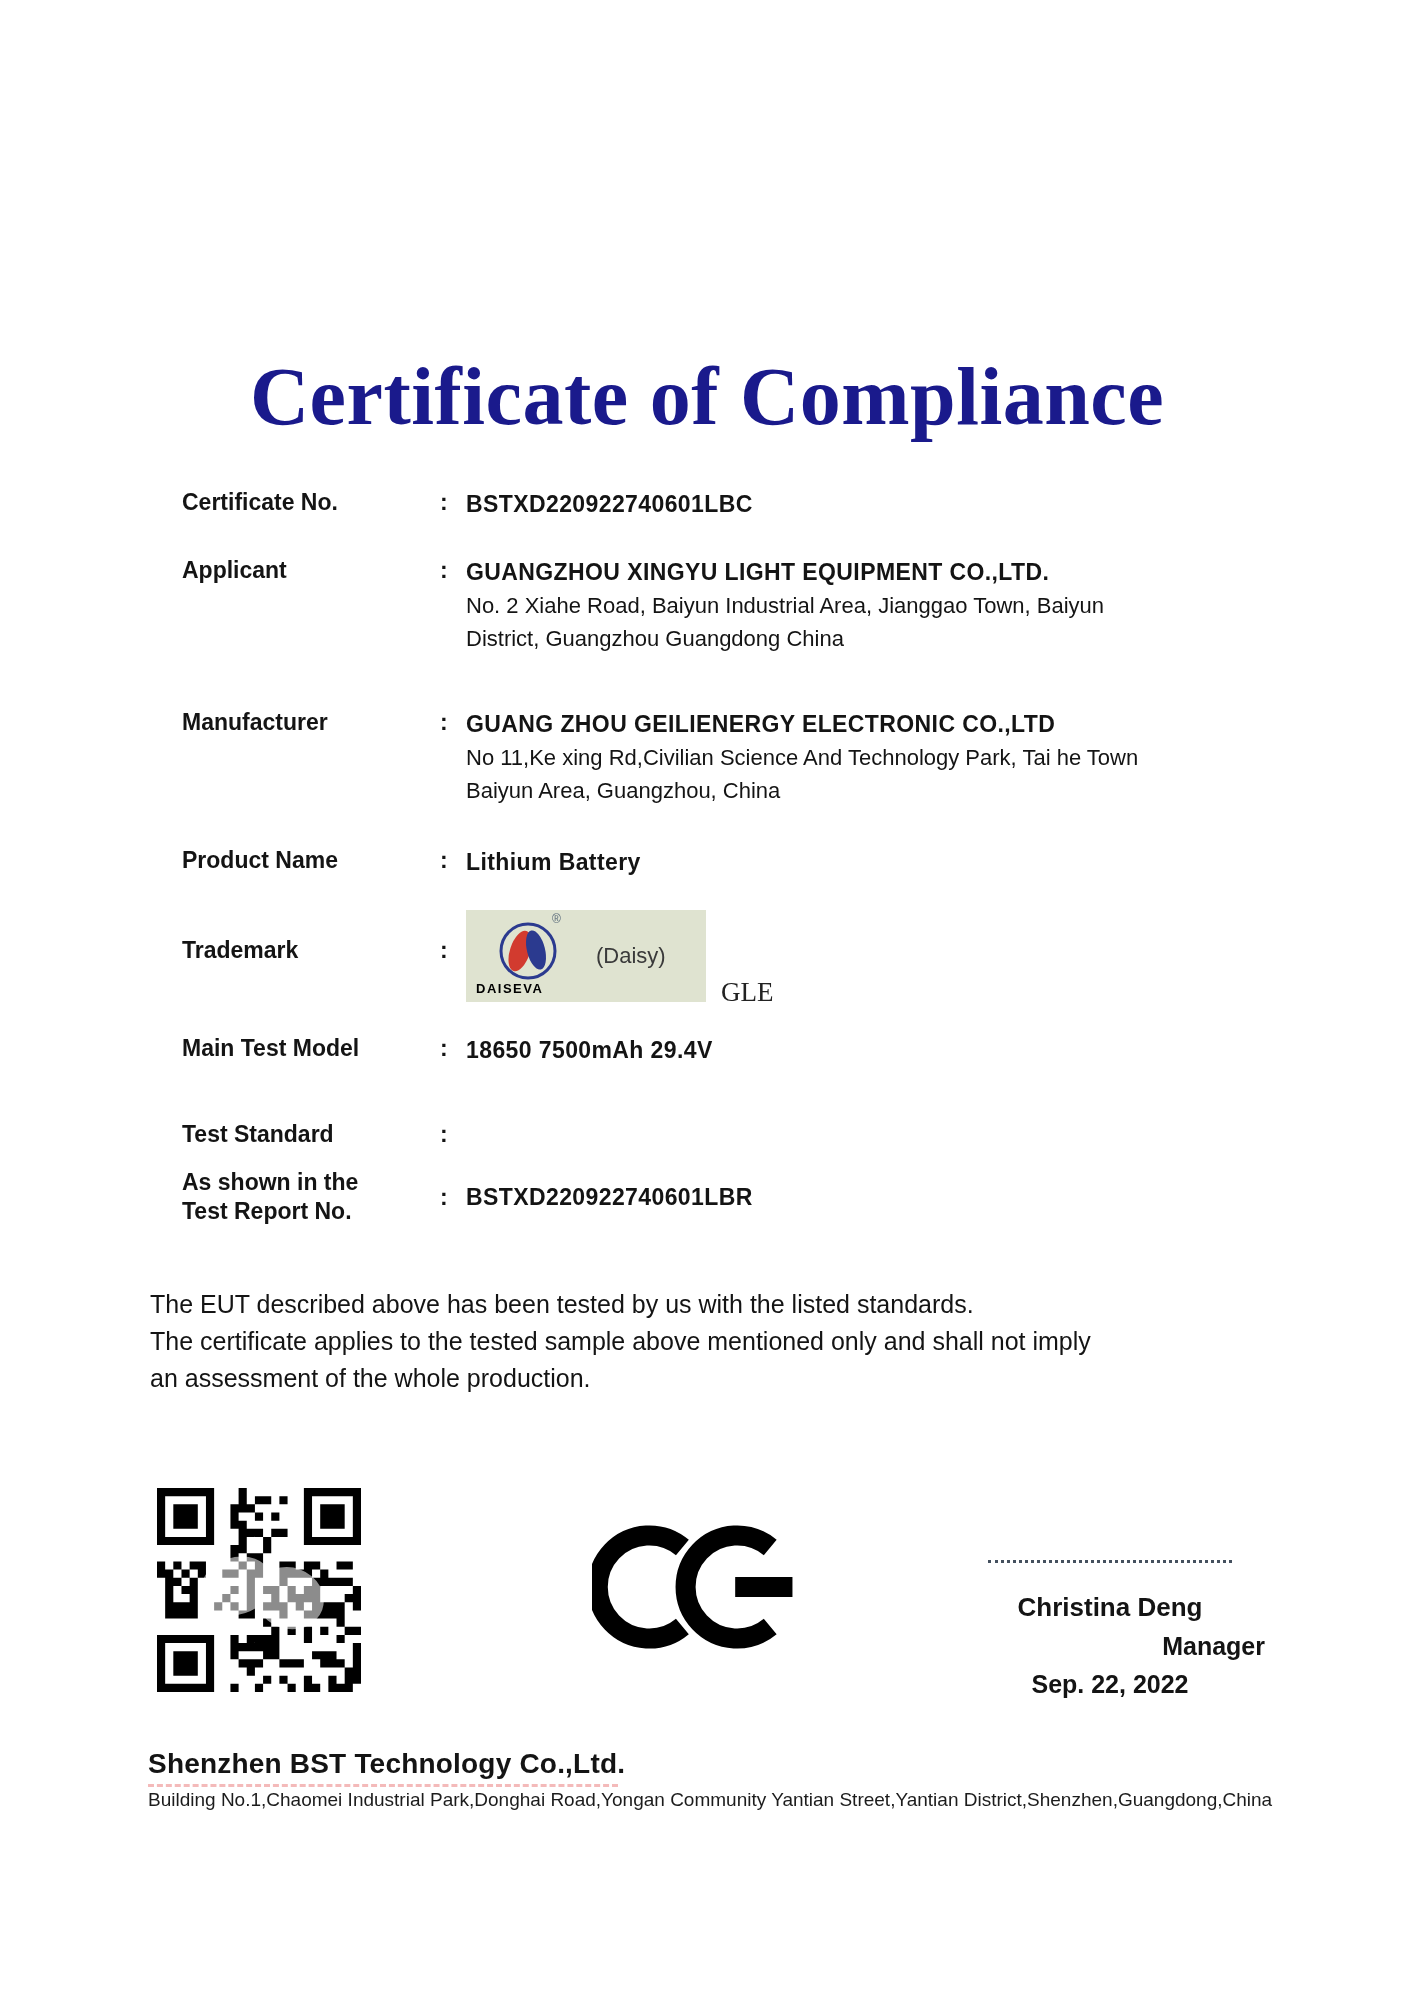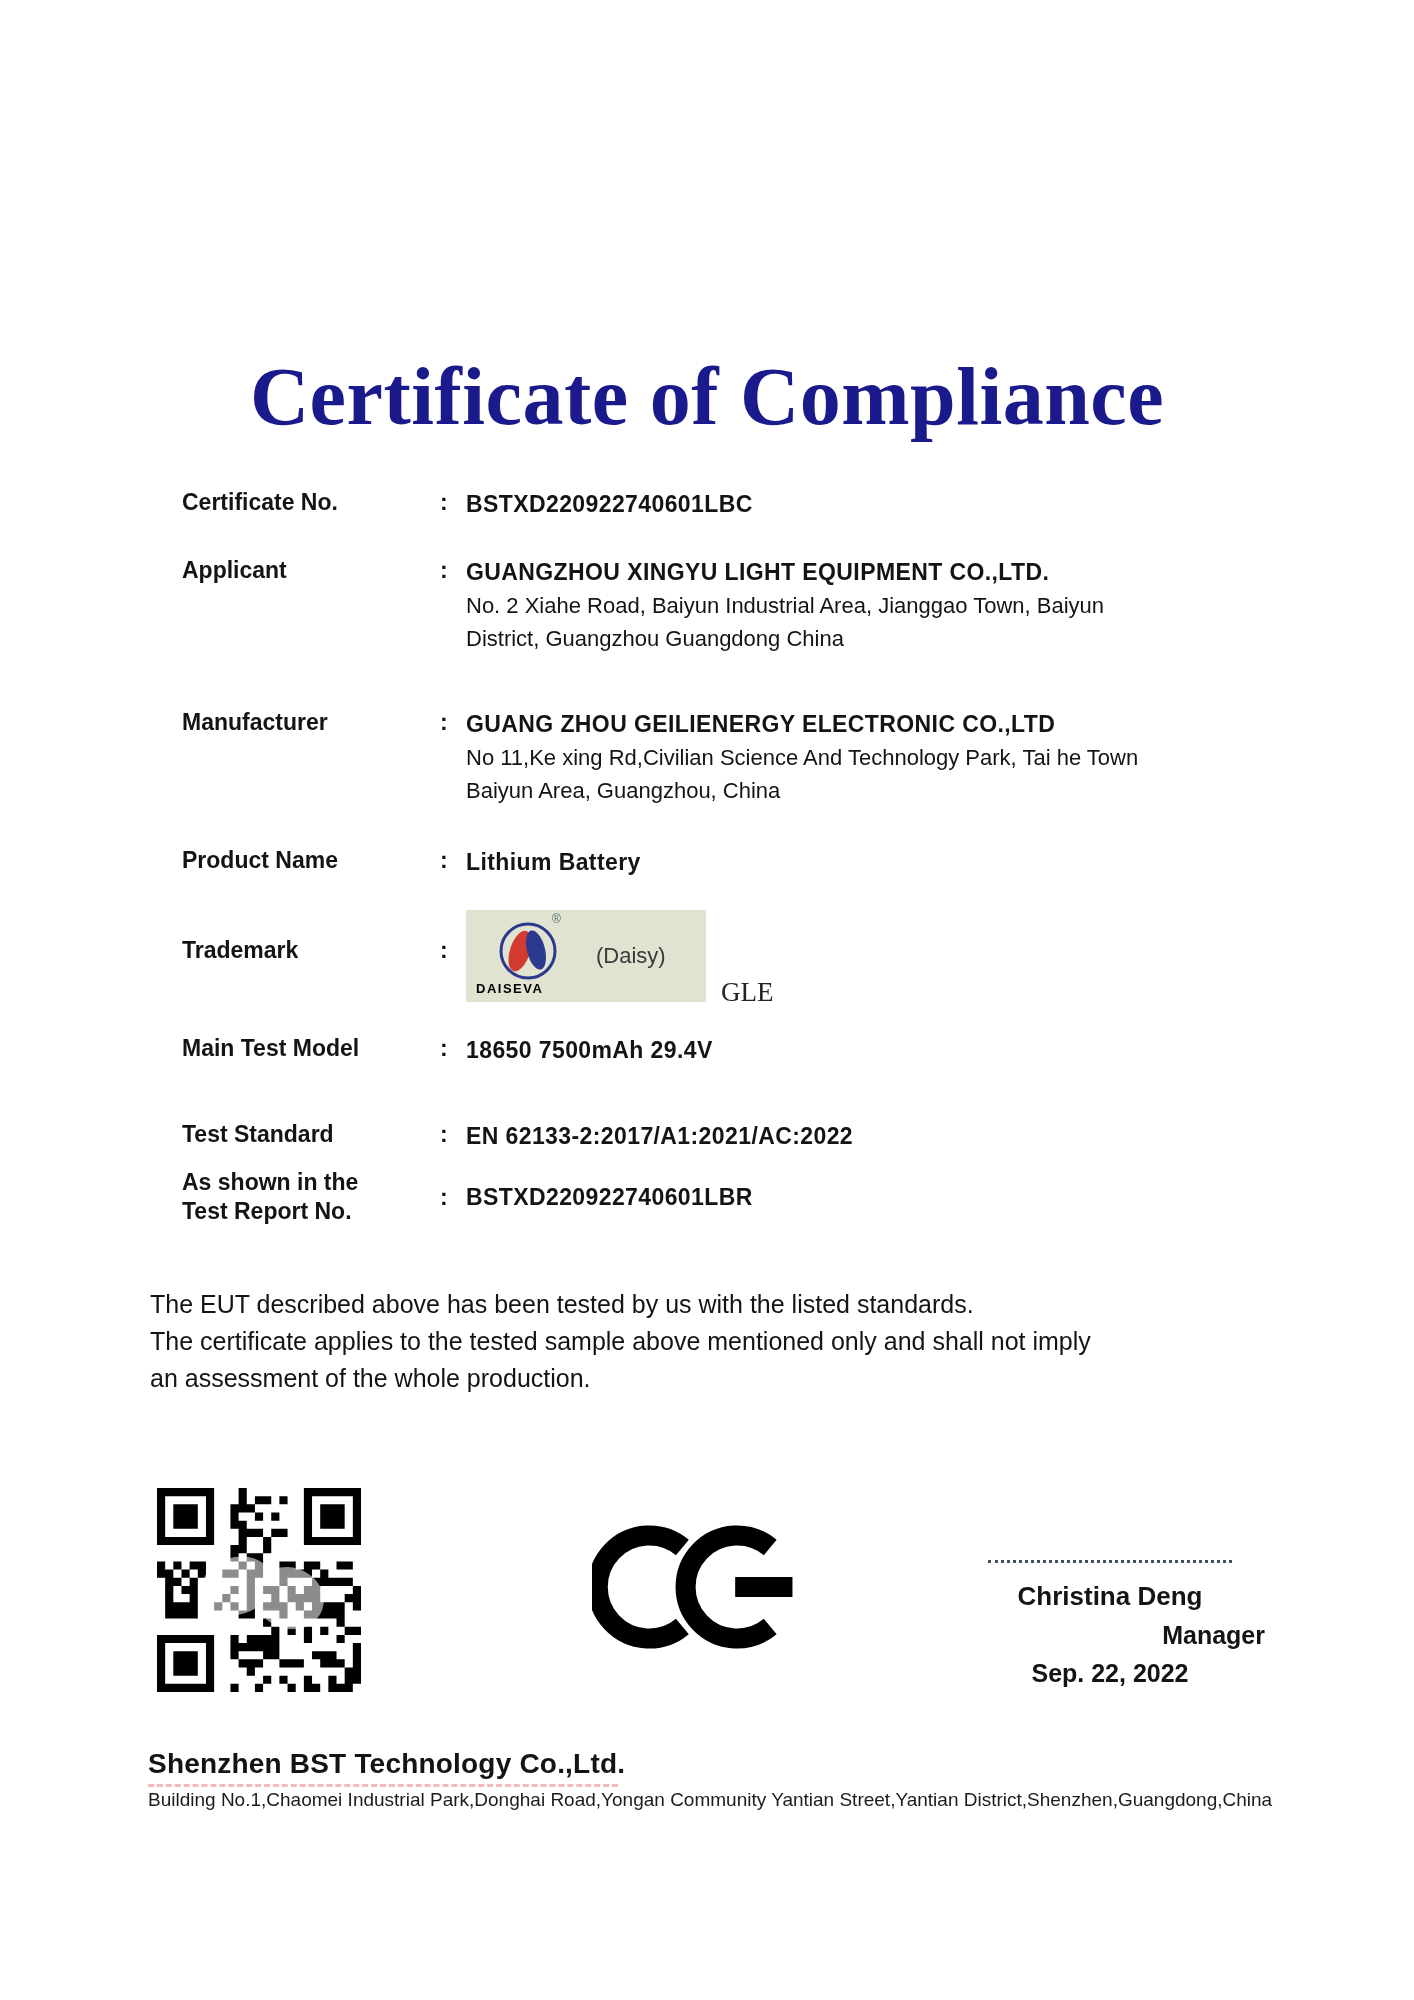--- a/index.html
+++ b/index.html
@@ -24,21 +24,21 @@
   .brand-txt{position:absolute;left:10px;bottom:6px;font-size:13px;font-weight:bold;
              letter-spacing:1.5px;color:#000000;}
   .reg{position:absolute;left:86px;top:2px;font-size:12px;color:#5a6b7a;}
   
   .statement{position:absolute;left:150px;top:1286px;width:1160px;font-size:25px;line-height:37px;}
   
   .qr{position:absolute;left:157px;top:1488px;}
   .ce{position:absolute;left:592px;top:1520px;}
   .sig{position:absolute;left:955px;top:1560px;width:310px;text-align:center;}
   .sig-line{width:244px;margin:0 auto;border-top:3px dotted #44505e;height:0;}
-  .sig-name{margin-top:18px;font-size:26px;font-weight:bold;}
+  .sig-name{margin-top:29px;font-size:26px;font-weight:bold;}
   .sig-role{margin-top:9px;font-size:25px;font-weight:bold;text-align:right;}
   .sig-date{margin-top:9px;font-size:25px;font-weight:bold;}
   
   .f-company{position:absolute;left:148px;top:1748px;font-size:28px;font-weight:bold;letter-spacing:0.2px;text-align:right;}
   .f-underline{position:absolute;left:148px;top:1784px;width:470px;height:0;
                border-top:3px dashed rgba(235,130,130,0.55);}
   .f-address{position:absolute;left:148px;top:1789px;font-size:19px;color:#1c1c1c;}
   .f-search{position:absolute;left:148px;top:1827px;font-size:19px;color:#1c1c1c;}
 </style>
 </head>
@@ -98,21 +98,20 @@
 
   <div class="row" style="top:1034px">
     <div class="lbl">Main Test Model</div>
     <div class="colon">:</div>
     <div class="val bold">18650 7500mAh 29.4V</div>
   </div>
 
   <div class="row" style="top:1120px">
     <div class="lbl">Test Standard</div>
     <div class="colon">:</div>
-    <div class="val bold">EN 62133-2:2017/A1:2021/AC:2022</div>
   </div>
 
   <div class="row" style="top:1168px">
     <div class="lbl">
       <div>As shown in the</div>
       <div>Test Report No.</div>
     </div>
     <div class="colon" style="margin-top:15px">:</div>
     <div class="val bold" style="margin-top:13px">BSTXD220922740601LBR</div>
   </div>

